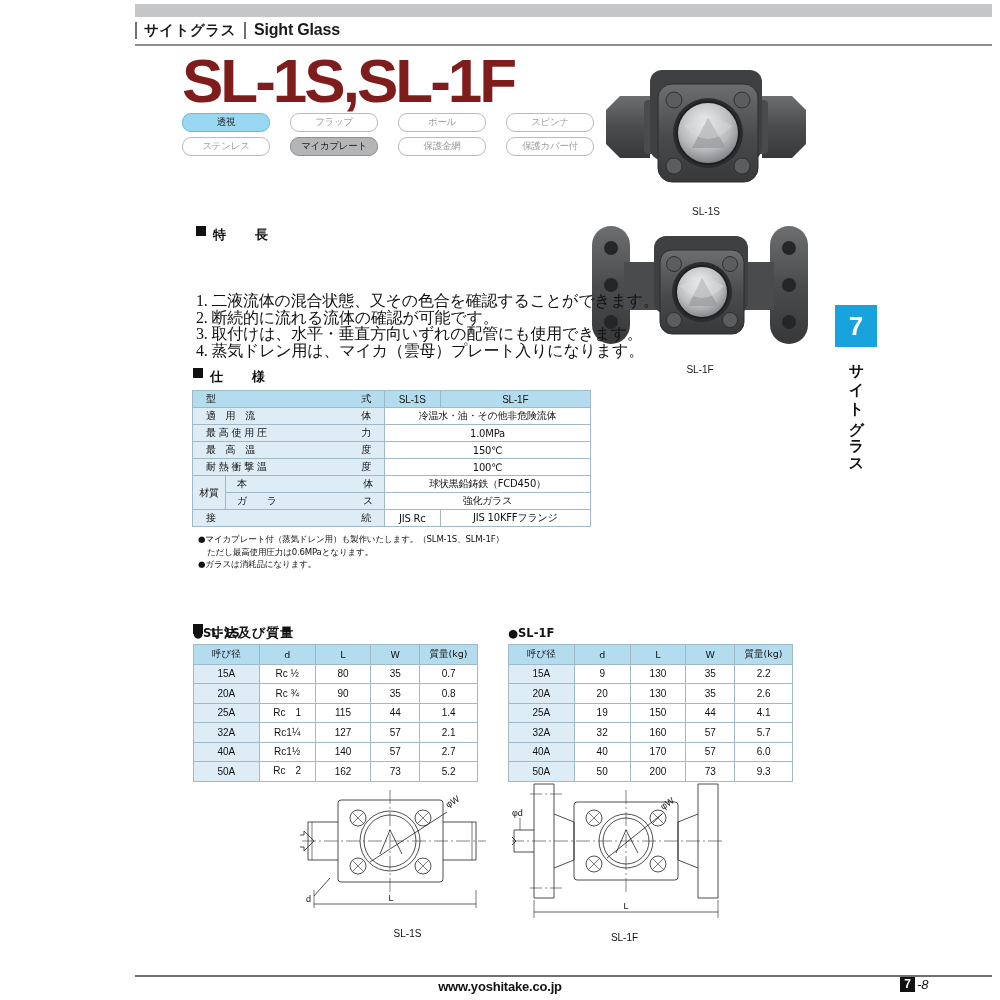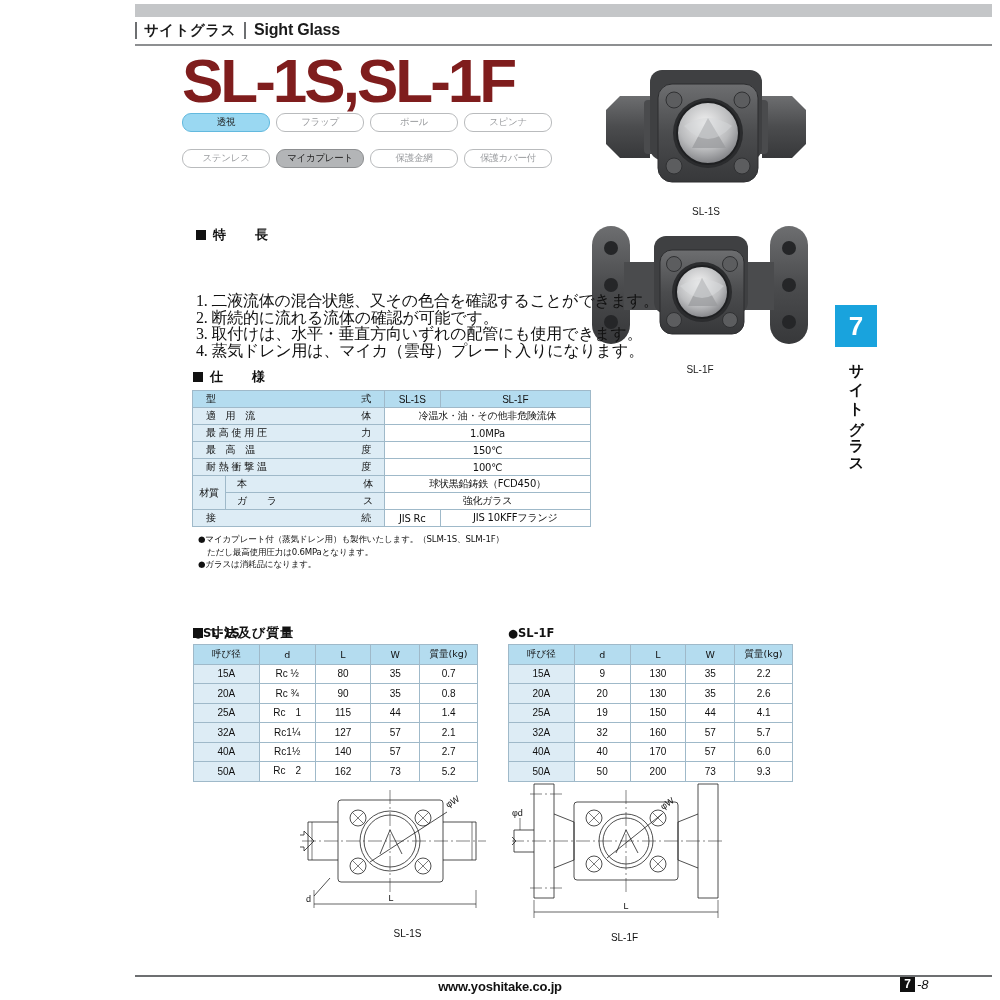--- a/index.html
+++ b/index.html
@@ -36,21 +36,21 @@
 
   
   .title {
     position:absolute; left:182px; top:50px;
     font-size:62px; font-weight:bold; letter-spacing:-3px;
     line-height:1; color:#7f1d1d;
   }
 
   
   .tags { position:absolute; left:182px; top:113px; width:420px; }
-  .tag-row { display:flex; gap:6px; margin-bottom:17px; }
+  .tag-row { display:flex; gap:20px; margin-bottom:5px; }
   .tag {
     width:86px; height:17px; border-radius:9px;
     border:1px solid #b9bbbd; background:#ffffff;
     display:flex; align-items:center; justify-content:center;
     font-size:9.5px; color:#9b9da0; font-family:"DejaVu Sans", sans-serif;
     letter-spacing:-.3px;
   }
   .tag.on-blue { background:#9ad8f2; border-color:#63b9de; color:#1e1e1e; }
   .tag.on-gray { background:#b3b5b7; border-color:#8d8f91; color:#1e1e1e; }
 
@@ -60,21 +60,21 @@
     text-align:center; font-size:10px; margin-top:2px;
     font-family:"Liberation Sans", sans-serif; color:#1a1a1a;
   }
   #photo1 { left:592px; top:52px; width:228px; }
   #photo2 { left:580px; top:218px; width:240px; }
 
   
   .sec-head {
     position:absolute; font-size:13px; font-weight:bold;
     font-family:"DejaVu Sans", sans-serif; letter-spacing:1px; color:#111;
-    display:flex; align-items:center; gap:7px;
+    display:flex; gap:7px;
   }
   .sec-head .sq { width:10px; height:10px; background:#111; display:inline-block; }
 
   
   .feat {
     position:absolute; left:196px; top:255px; width:360px;
     font-size:16px; line-height:16.5px;
     font-family:Liberation Serif, serif; color:#111;
     letter-spacing:-.2px;
     margin-top:38px;

